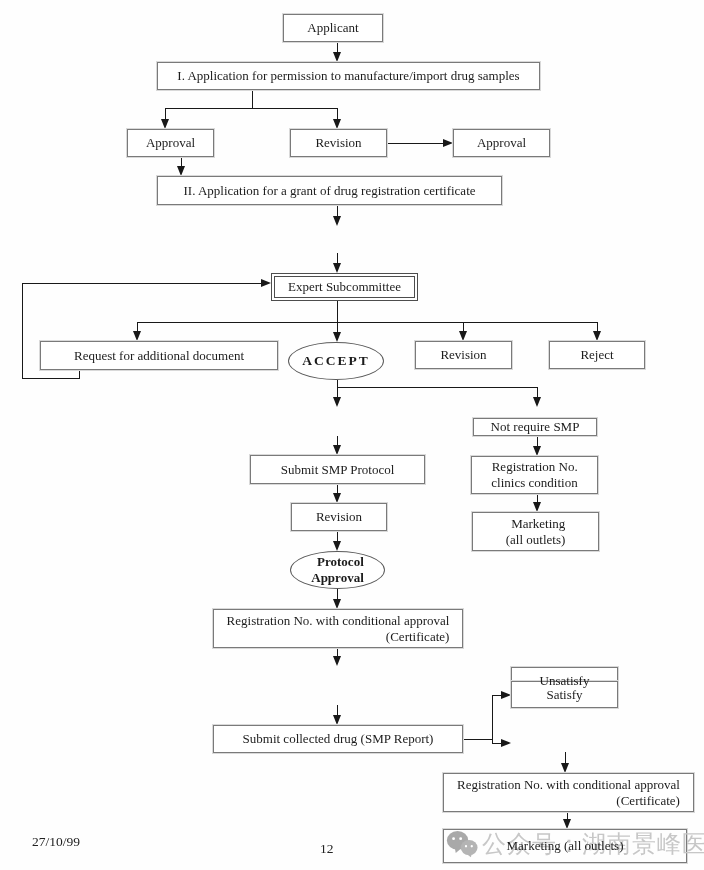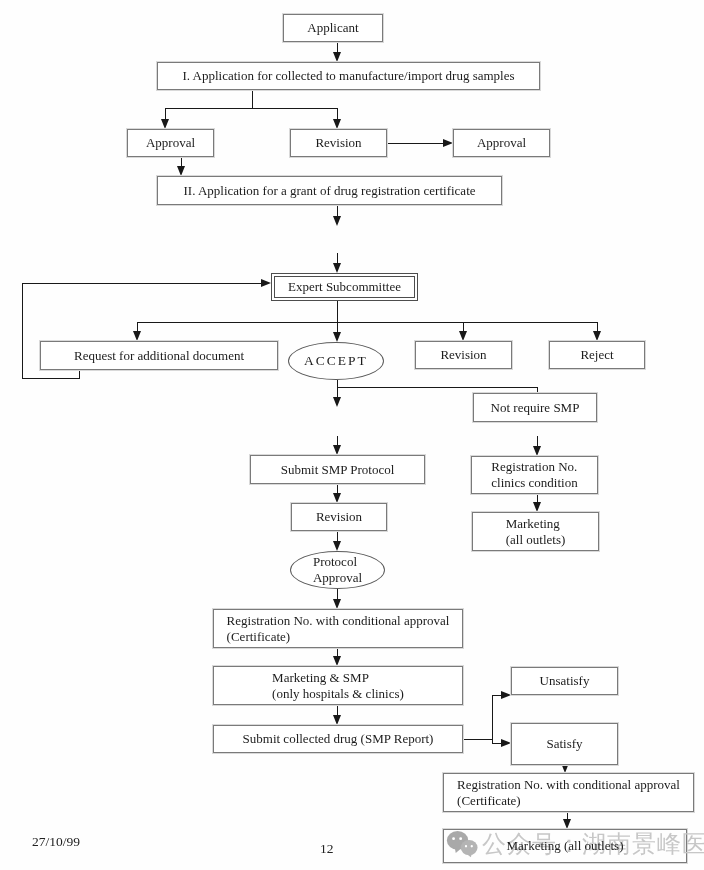--- a/index.html
+++ b/index.html
@@ -3,25 +3,25 @@
 <meta charset="utf-8">
 <style>
   html,body{margin:0;padding:0;background:#ffffff;}
   .page{
     position:relative;width:704px;height:870px;background:#fefefe;
     font-family:"Liberation Serif","DejaVu Serif",serif;color:#1c1c1c;
     overflow:hidden;margin:0 auto;
   }
   .node{
     position:absolute;display:flex;align-items:center;justify-content:center;
-    text-align:left;background:#ffffff;border:1px solid #7a7a7a;
+    text-align:right;background:#ffffff;border:1px solid #7a7a7a;
     box-shadow:0 0 0 1px #d9d9d9;font-size:13px;line-height:1.22;box-sizing:border-box;
   }
   .node .lbl{white-space:pre-line;position:relative;z-index:10;padding:0 3px;}
-  .ellipse{border-radius:50%;border-color:#5a5a5a;box-shadow:none;}
+  .ellipse{border-radius:50%;border-color:#5a5a5a;box-shadow:none;font-weight:bold;}
   .double{
     border:1px solid #4d4d4d;
     box-shadow:inset 0 0 0 2px #ffffff, inset 0 0 0 3px #4d4d4d;
   }
   .accept-lbl{letter-spacing:2px;font-size:13.5px;}
   .hline,.vline{position:absolute;background:#181818;}
   .hline{height:1.4px;}
   .vline{width:1.4px;}
   .arr-d{position:absolute;width:0;height:0;
     border-left:4.5px solid transparent;border-right:4.5px solid transparent;
@@ -105,21 +105,21 @@
       <div class="arr-r" style="left: 261px; top: 279px;"></div>
       <div class="arr-r" style="left: 501px; top: 691px;"></div>
       <div class="arr-r" style="left: 501px; top: 739px;"></div>
     </div>
 
   <div class="node" style="left:283px;top:14px;width:100px;height:28px">
       <span class="lbl">Applicant</span>
     </div>
 
   <div class="node" style="left:157px;top:62px;width:383px;height:28px">
-      <span class="lbl">I. Application for collected to manufacture/import drug samples</span>
+      <span class="lbl">I. Application for permission to manufacture/import drug samples</span>
     </div>
 
   <div class="node" style="left:127px;top:129px;width:87px;height:28px">
       <span class="lbl">Approval</span>
     </div>
 
   <div class="node" style="left:290px;top:129px;width:97px;height:28px">
       <span class="lbl">Revision</span>
     </div>
 
@@ -146,21 +146,21 @@
 
   <div class="node" style="left:415px;top:341px;width:97px;height:28px">
       <span class="lbl">Revision</span>
     </div>
 
   <div class="node" style="left:549px;top:341px;width:96px;height:28px">
       <span class="lbl">Reject</span>
     </div>
 
 
-  <div class="node" style="left:473px;top:393px;width:124px;height:29px">
+  <div class="node" style="left:473px;top:418px;width:124px;height:18px">
       <span class="lbl">Not require SMP</span>
     </div>
 
   <div class="node" style="left:250px;top:455px;width:175px;height:29px">
       <span class="lbl">Submit SMP Protocol</span>
     </div>
 
   <div class="node" style="left:471px;top:456px;width:127px;height:38px">
       <span class="lbl">Registration No.
 clinics condition</span>
@@ -178,34 +178,30 @@
   <div class="node ellipse" style="left:290px;top:551px;width:95px;height:38px">
       <span class="lbl">Protocol
 Approval</span>
     </div>
 
   <div class="node" style="left:213px;top:609px;width:250px;height:39px">
       <span class="lbl">Registration No. with conditional approval
 (Certificate)</span>
     </div>
 
-  <div class="node" style="left:213px;top:666px;width:250px;height:39px">
-      <span class="lbl">Marketing &amp; SMP
-(only hospitals &amp; clinics)</span>
-    </div>
 
   <div class="node" style="left:213px;top:725px;width:250px;height:28px">
       <span class="lbl">Submit collected drug (SMP Report)</span>
     </div>
 
   <div class="node" style="left:511px;top:667px;width:107px;height:28px">
       <span class="lbl">Unsatisfy</span>
     </div>
 
-  <div class="node" style="left:511px;top:723px;width:107px;height:42px">
+  <div class="node" style="left:511px;top:681px;width:107px;height:27px">
       <span class="lbl">Satisfy</span>
     </div>
 
   <div class="node" style="left:443px;top:773px;width:251px;height:39px">
       <span class="lbl">Registration No. with conditional approval
 (Certificate)</span>
     </div>
 
   <div class="node" style="left:443px;top:829px;width:244px;height:34px;background:transparent">
       <span class="lbl">Marketing (all outlets)</span>

